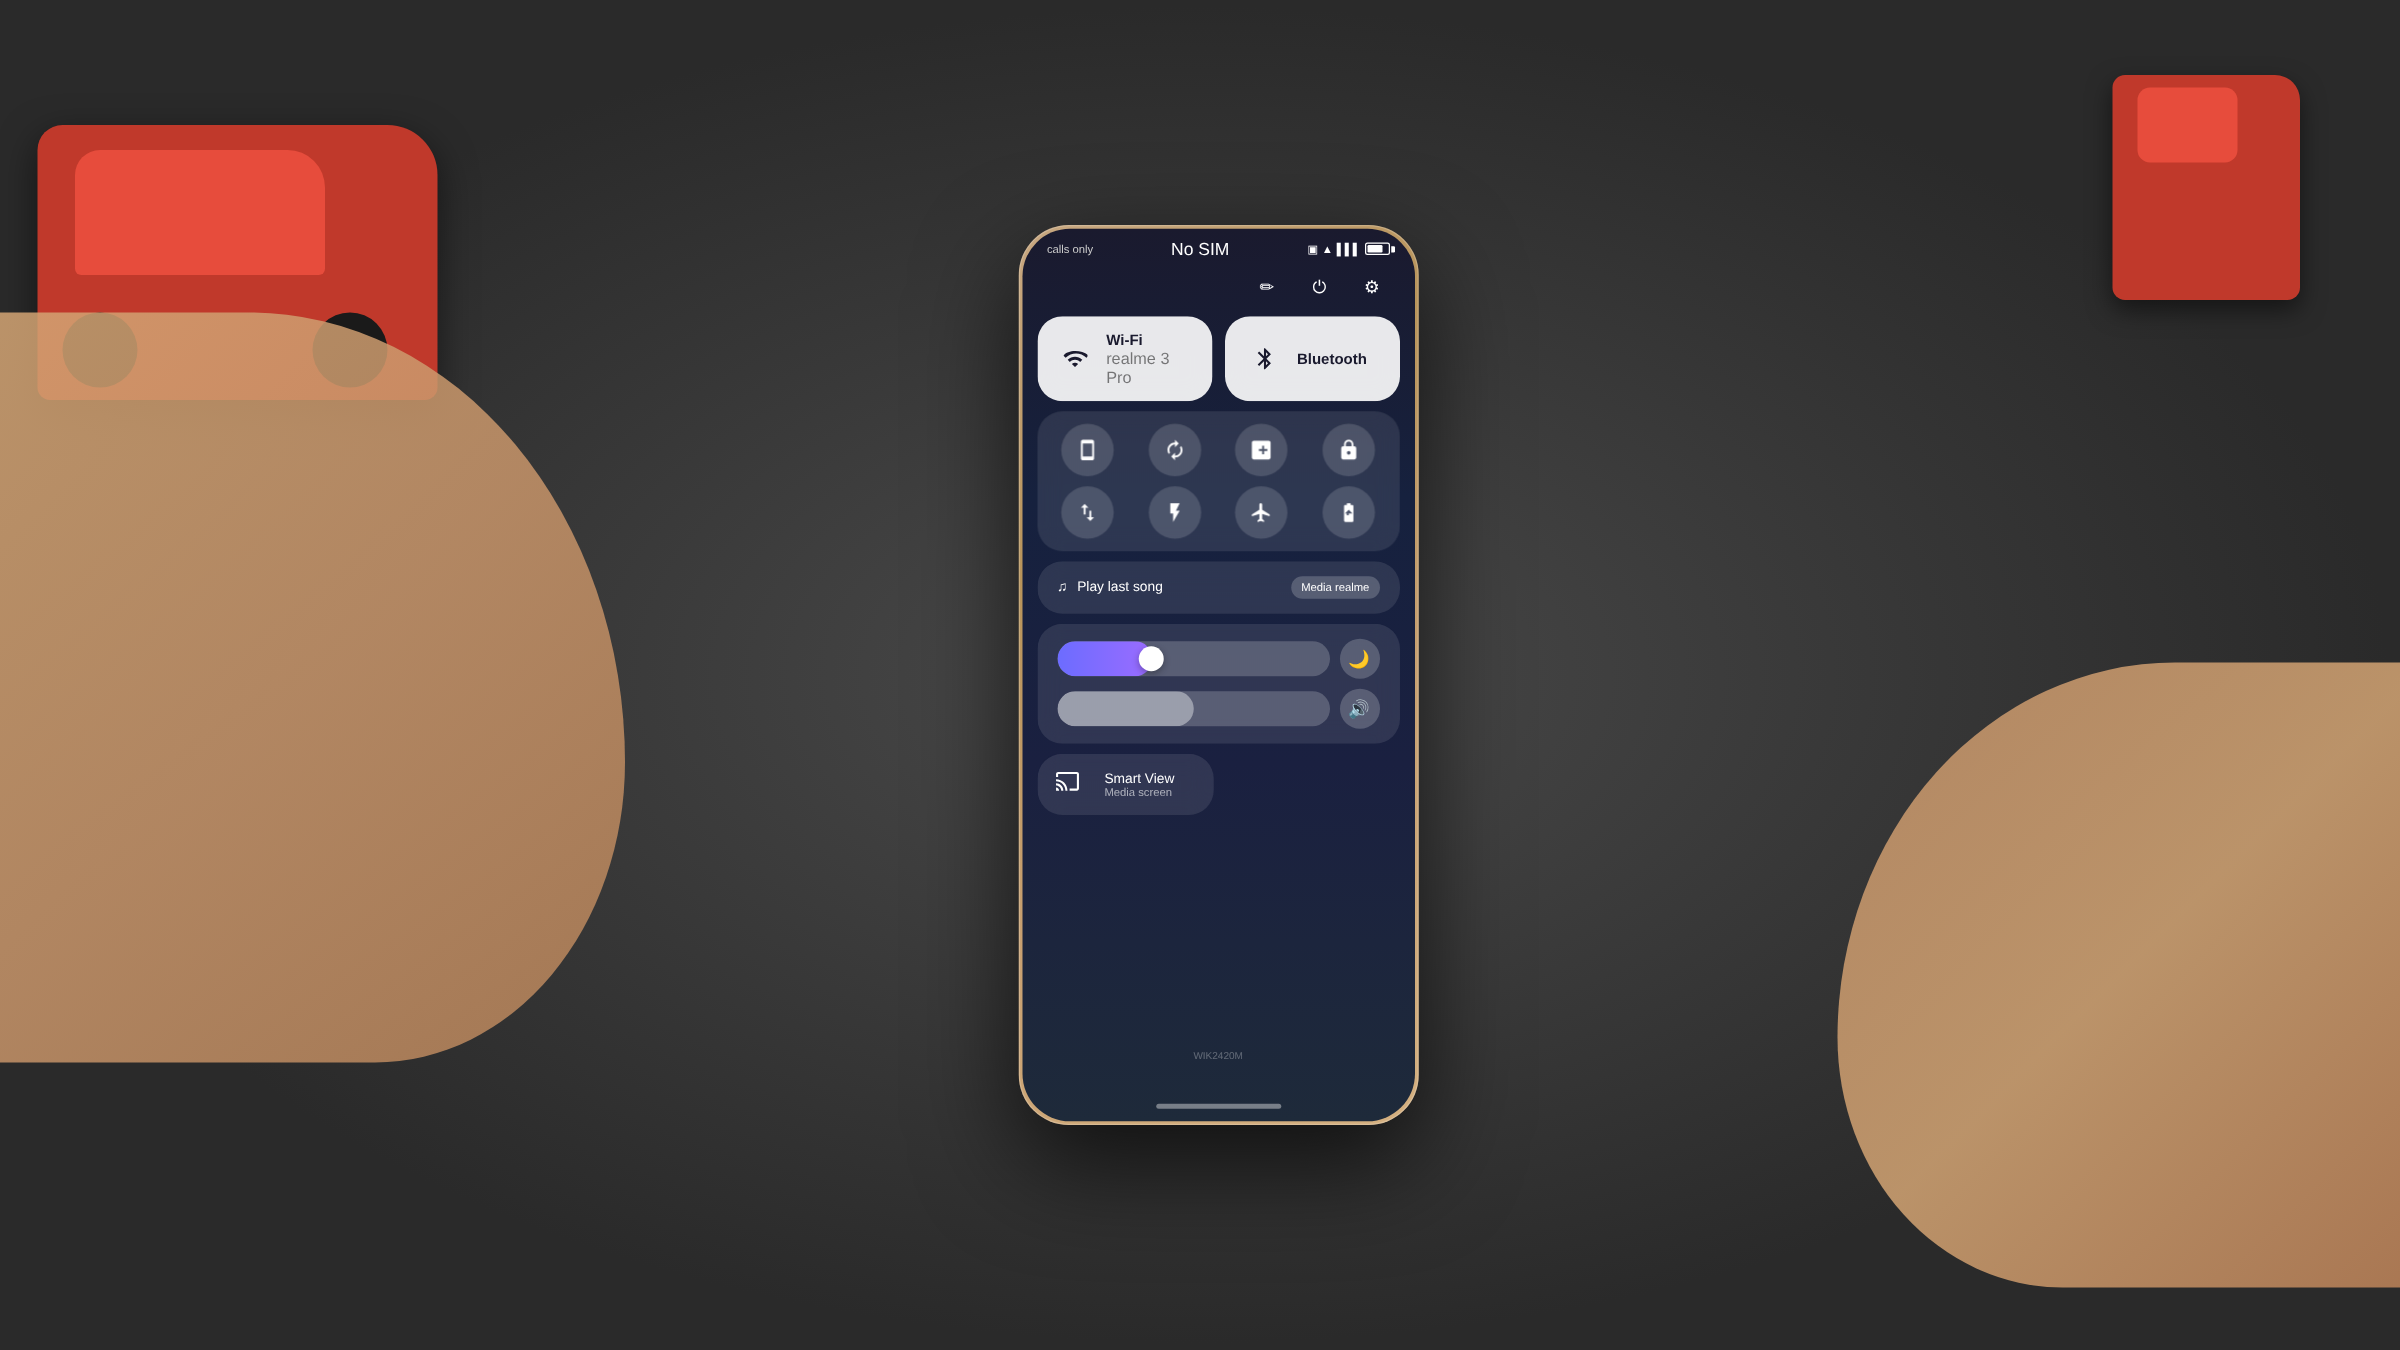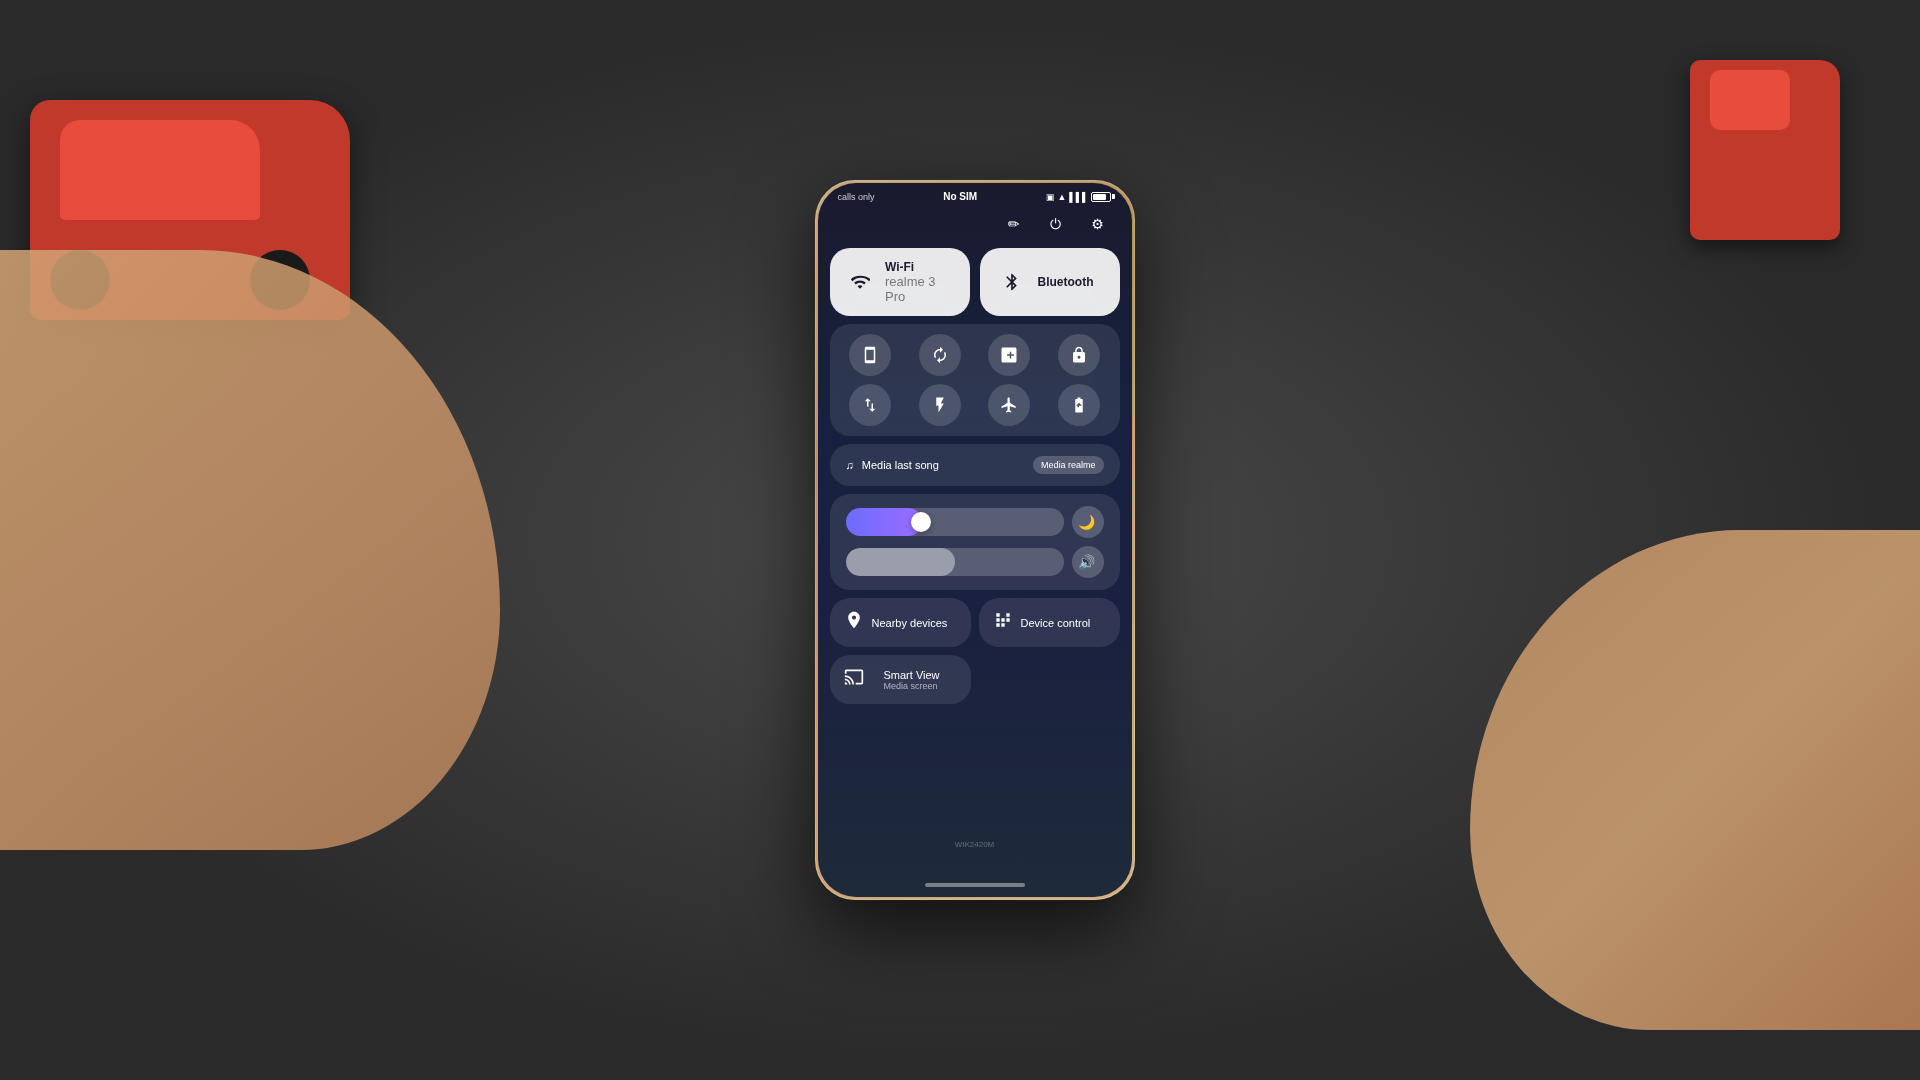--- a/index.html
+++ b/index.html
@@ -126,23 +126,23 @@
       justify-content: space-between;
       padding: 8px 20px 4px;
       font-size: 10px;
       color: white;
     }
     .status-left {
       font-size: 9px;
       color: #ccc;
     }
     .status-center {
-      font-size: 10px;
-      color: white;
-      font-weight: 700;
+      font-size: 14px;
+      color: white;
+      font-weight: 400;
       text-align: right;
     }
     .status-right {
       display: flex;
       align-items: center;
       gap: 3px;
       font-size: 9px;
       color: white;
     }
     .battery-icon {
@@ -531,59 +531,41 @@
           <div class="small-icon-btn">
             <svg width="18" height="18" viewBox="0 0 24 24" fill="white">
                 <path d="M15.67 4H14V2h-4v2H8.33C7.6 4 7 4.6 7 5.33v15.33C7 21.4 7.6 22 8.33 22h7.33c.74 0 1.34-.6 1.34-1.33V5.33C17 4.6 16.4 4 15.67 4zm-1.67 9h-2v2H10v-2H8l4-4 4 4h-2z"></path>
               </svg>
           </div>
         </div>
 
         <div class="media-player">
           <div class="media-left">
             <span>♫</span>
-            <span>Media last song</span>
+            <span>Play last song</span>
           </div>
           <div class="media-output-btn">Media realme</div>
         </div>
 
         <div class="sliders-panel">
           <div class="slider-row">
             <div class="slider-track">
               <div class="slider-fill-brightness"></div>
               <div class="slider-thumb"></div>
             </div>
             <div class="slider-btn">🌙</div>
           </div>
           <div class="slider-row">
             <div class="slider-track">
               <div class="slider-fill-volume"></div>
             </div>
             <div class="slider-btn">🔊</div>
           </div>
         </div>
 
-        <div class="bottom-tiles-row">
-          <div class="bottom-tile">
-            <span class="bottom-tile-icon">
-              <svg width="20" height="20" viewBox="0 0 24 24" fill="white">
-                  <path d="M12 2C8.13 2 5 5.13 5 9c0 5.25 7 13 7 13s7-7.75 7-13c0-3.87-3.13-7-7-7zm0 9.5c-1.38 0-2.5-1.12-2.5-2.5s1.12-2.5 2.5-2.5 2.5 1.12 2.5 2.5-1.12 2.5-2.5 2.5z"></path>
-                </svg>
-            </span>
-            <span class="bottom-tile-text">Nearby devices</span>
-          </div>
-          <div class="bottom-tile">
-            <span class="bottom-tile-icon">
-              <svg width="20" height="20" viewBox="0 0 24 24" fill="white">
-                  <path d="M4 8h4V4H4v4zm6 12h4v-4h-4v4zm-6 0h4v-4H4v4zm0-6h4v-4H4v4zm6 0h4v-4h-4v4zm6-16v4h4V2h-4zm-6 4h4V2h-4v4zm6 6h4v-4h-4v4zm0 6h4v-4h-4v4z"></path>
-                </svg>
-            </span>
-            <span class="bottom-tile-text">Device control</span>
-          </div>
-        </div>
 
         <div class="smart-view-tile">
           <span class="bottom-tile-icon">
             <svg width="20" height="20" viewBox="0 0 24 24" fill="white">
                 <path d="M21 3H3c-1.1 0-2 .9-2 2v3h2V5h18v14h-7v2h7c1.1 0 2-.9 2-2V5c0-1.1-.9-2-2-2zM1 18v3h3c0-1.66-1.34-3-3-3zm0-4v2c2.76 0 5 2.24 5 5h2c0-3.87-3.13-7-7-7zm0-4v2c4.97 0 9 4.03 9 9h2c0-6.08-4.93-11-11-11z"></path>
               </svg>
           </span>
           <div class="smart-view-text-block">
             <span class="smart-view-title">Smart View</span>
             <span class="smart-view-sub">Media screen</span>

